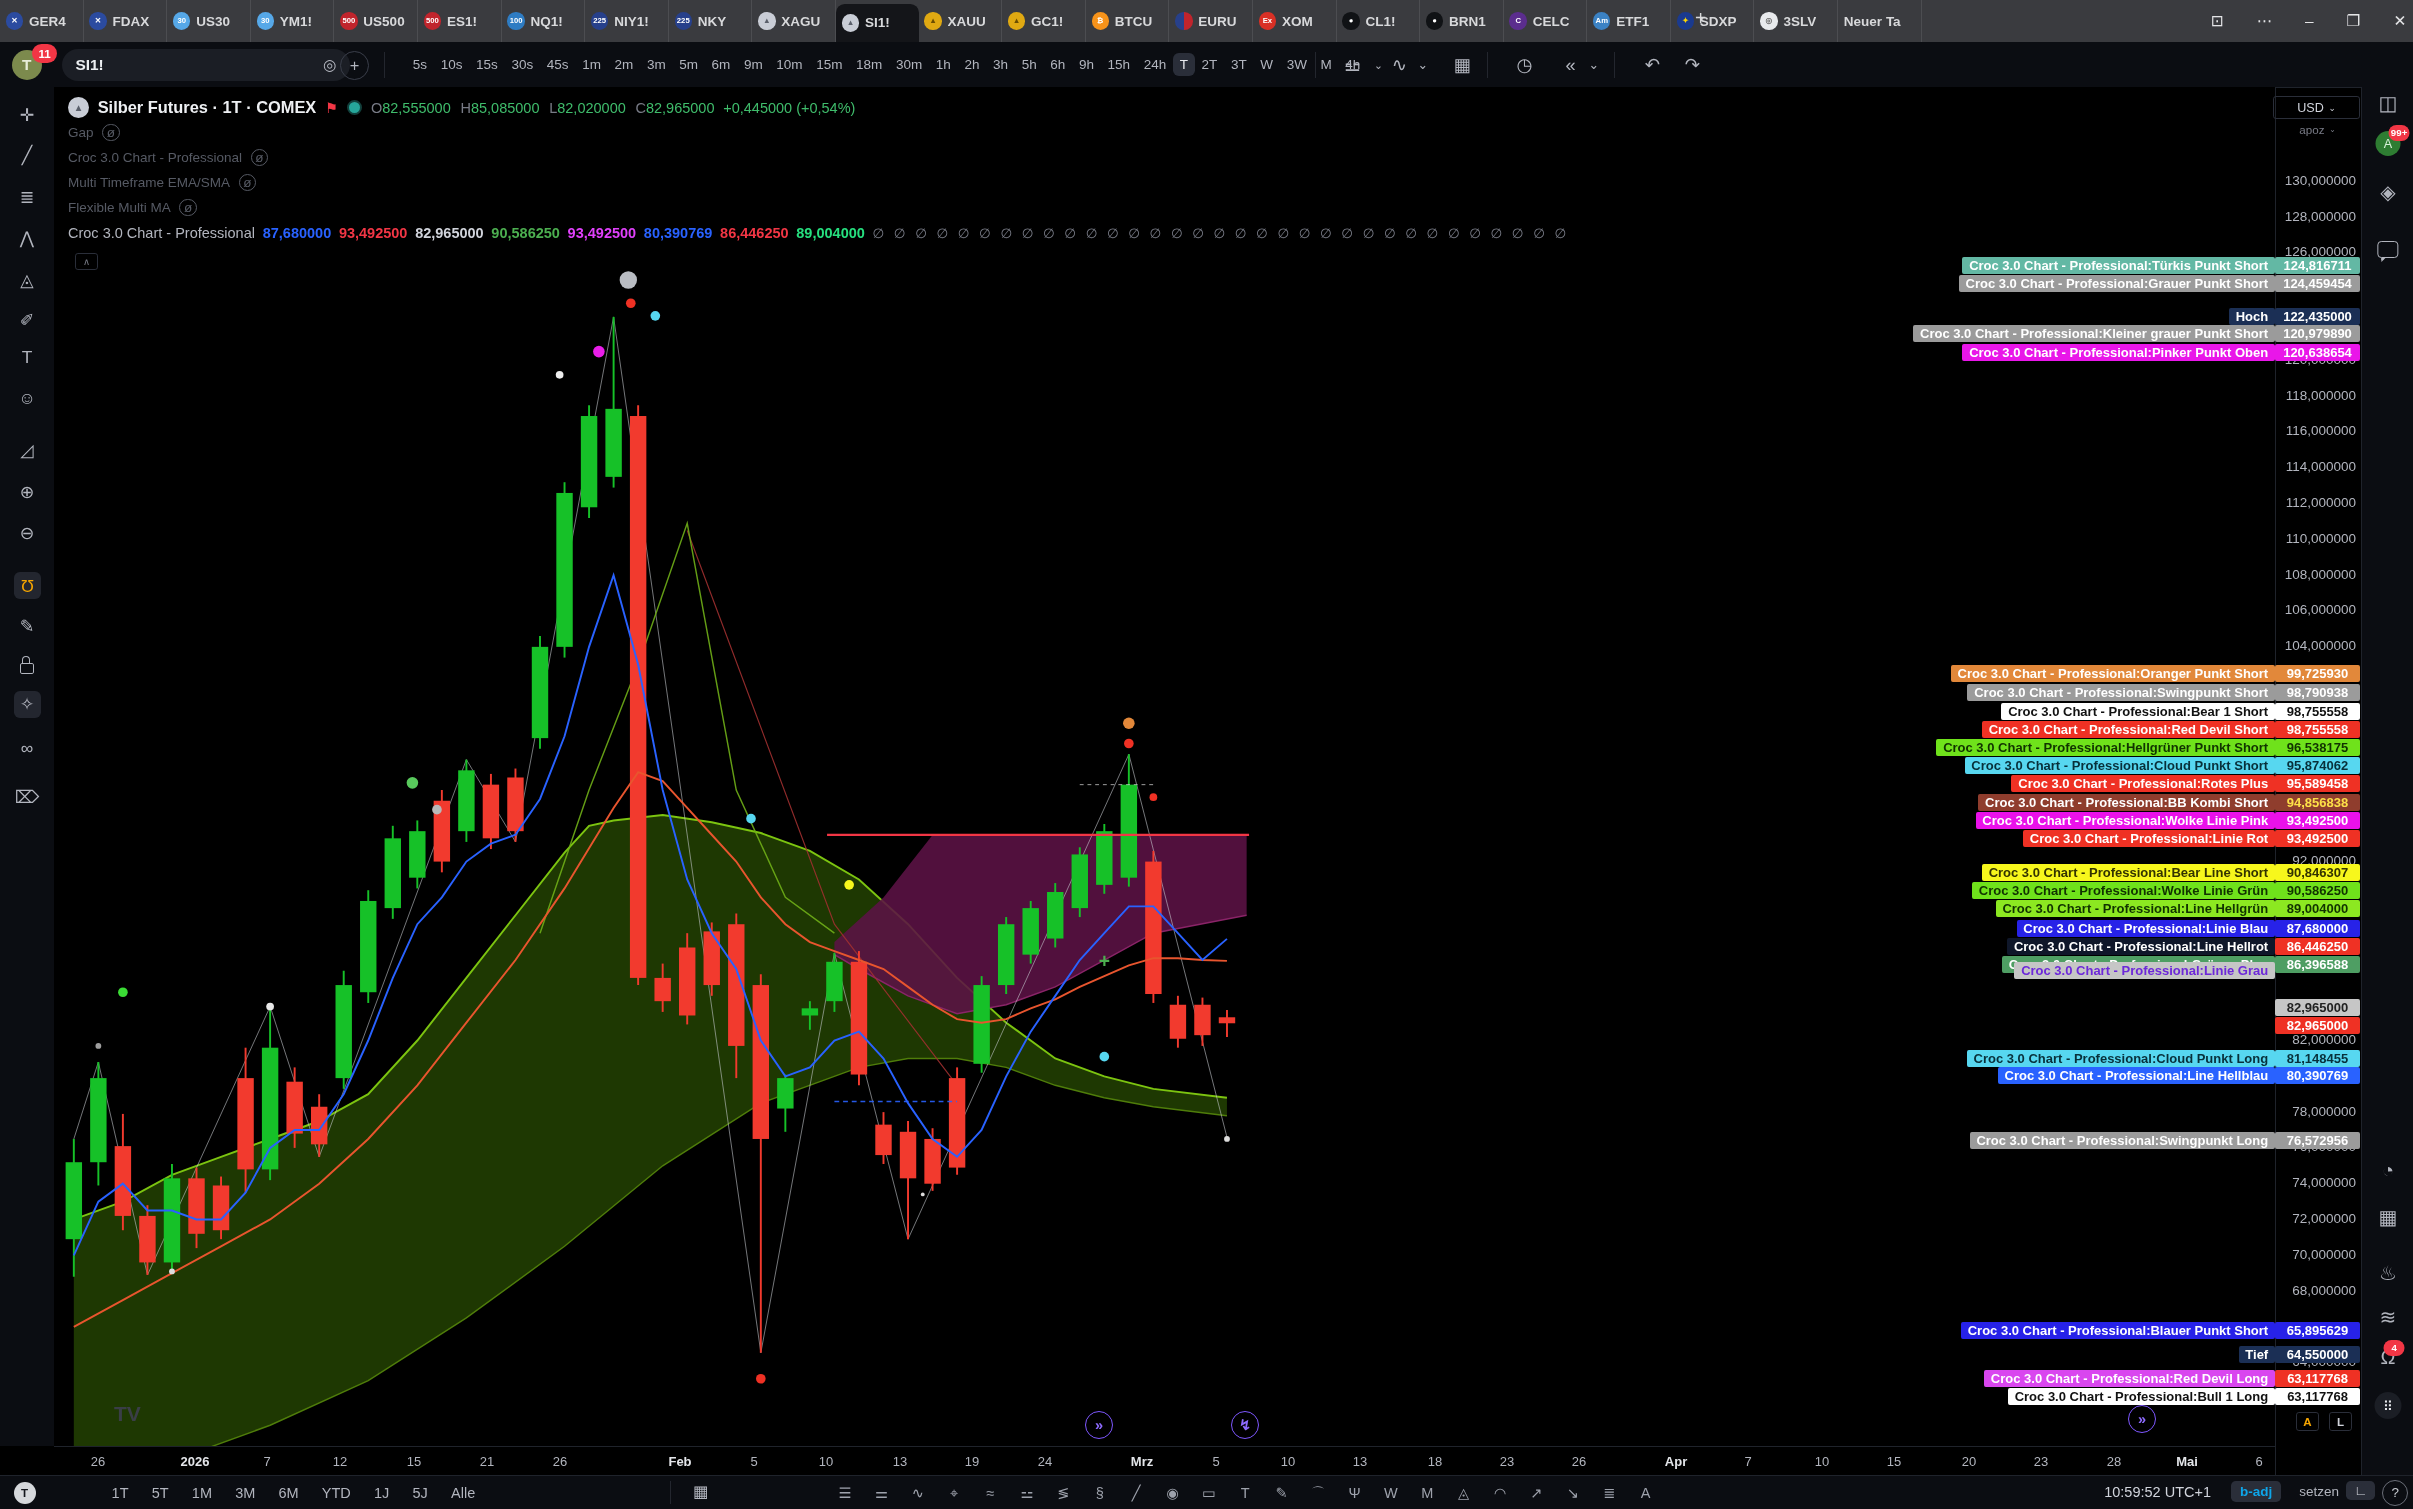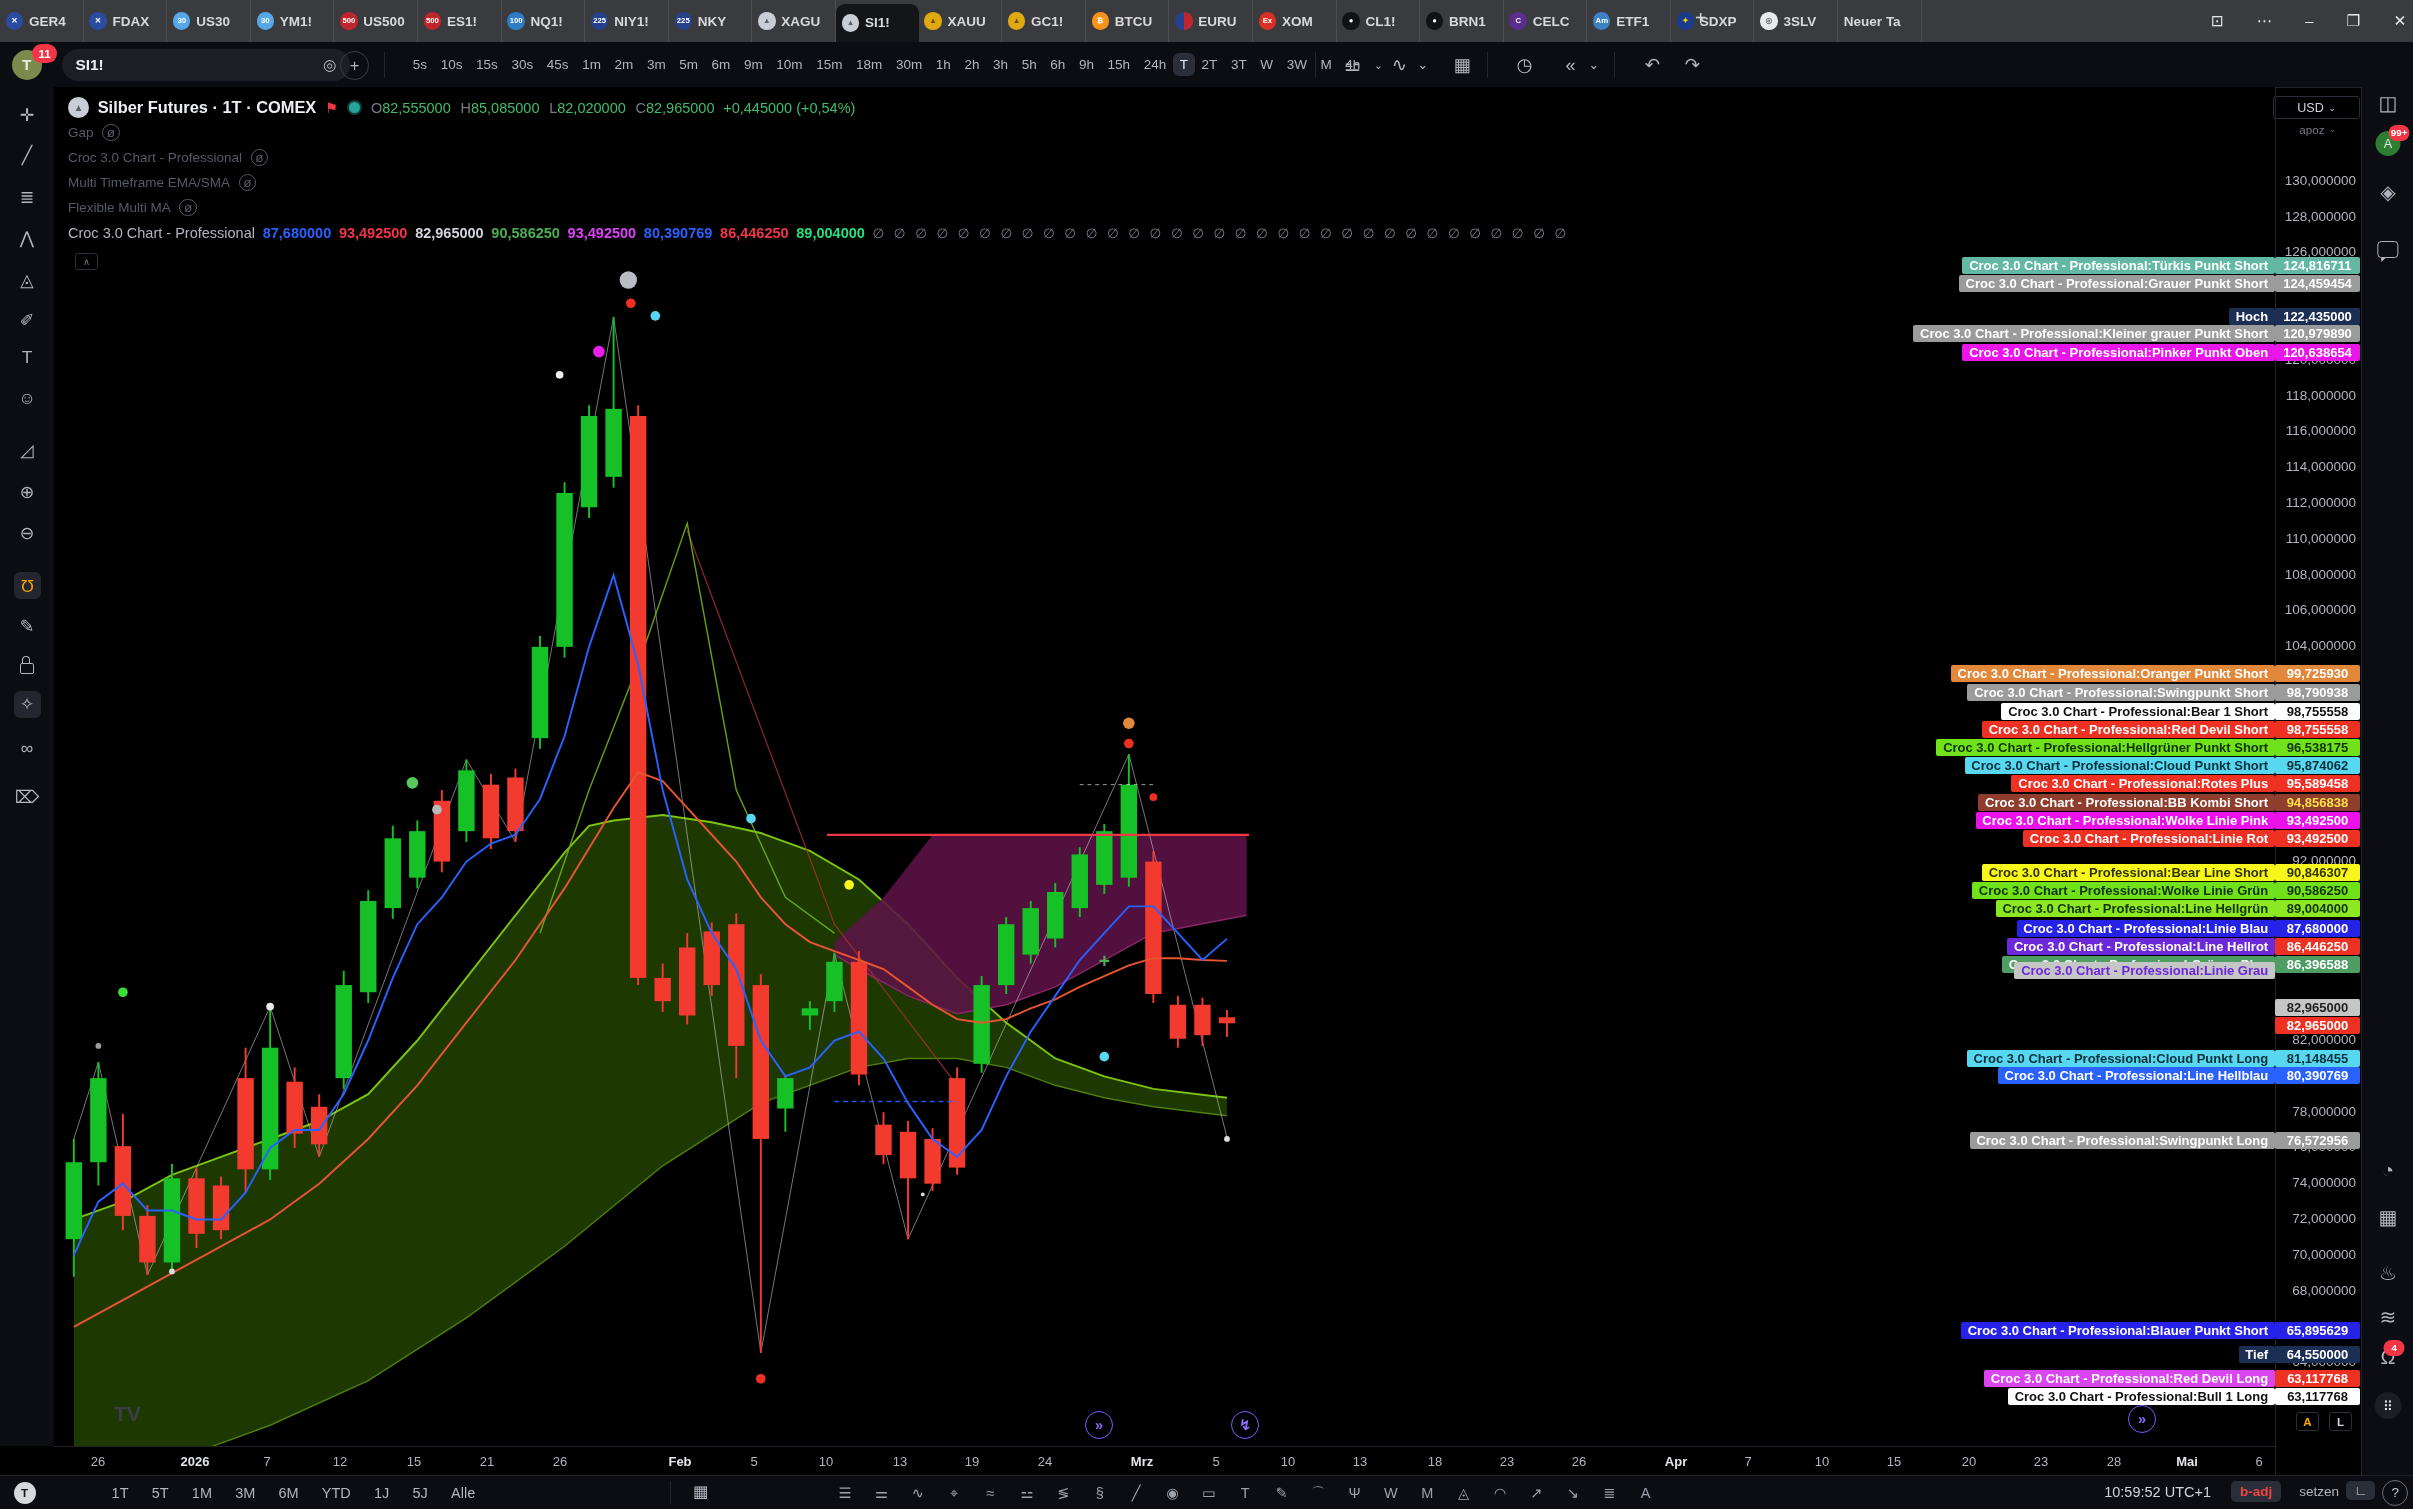--- a/index.html
+++ b/index.html
@@ -84,21 +84,21 @@
   .atick.major{color:#e4e6ea;font-weight:bold;}
   #bottombar{position:absolute;left:0;top:1475px;width:2414px;height:34px;background:#0b0d12;border-top:1px solid #1f232b;color:#b2b5be;}
   #tvlogo{position:absolute;left:13.5px;top:5.8px;width:22px;height:22px;border-radius:50%;background:#d6d8dc;color:#14161c;
           font-weight:bold;font-size:11.6px;display:flex;align-items:center;justify-content:center;}
   #ranges{position:absolute;left:100px;top:0;height:34px;display:flex;align-items:center;}
   .rng{padding:3.9px 11.6px;font-size:14.5px;}
   #gotodate{position:absolute;left:693px;top:5.8px;font-size:16.4px;}
   #favrow{position:absolute;left:835px;top:0;height:34px;display:flex;align-items:center;gap:16.4px;}
   .fico{width:20px;text-align:center;font-size:14.5px;color:#9ea2ac;}
   #clock{position:absolute;right:203px;top:7.7px;font-size:14.5px;color:#d1d4dc;}
-  #badj{position:absolute;right:133px;top:4.8px;padding:2.9px 8.7px;background:#2a2e39;border-radius:4.8px;font-size:13.5px;font-weight:bold;color:#ef4444;}
+  #badj{position:absolute;right:133px;top:4.8px;padding:2.9px 8.7px;background:#2a2e39;border-radius:4.8px;font-size:13.5px;font-weight:bold;color:#0ea5e9;}
   #setzen{position:absolute;right:75px;top:7.7px;font-size:13.5px;}
   #cornerbtn{position:absolute;right:39px;top:4.8px;padding:1.9px 7.7px;background:#2a2e39;border-radius:4.8px;font-size:13.5px;color:#d1d4dc;}
   #helpbtn{position:absolute;right:5.8px;top:3.9px;width:24px;height:24px;border:1px solid #6a6e78;border-radius:50%;color:#c9ccd2;
            font-size:13.5px;display:flex;align-items:center;justify-content:center;}
   
   .floatbtn{position:absolute;width:26px;height:26px;border:1.9px solid #7e57ff;border-radius:50%;color:#8e6bff;
             display:flex;align-items:center;justify-content:center;font-size:14.5px;font-weight:bold;background:rgba(0,0,0,.4);z-index:15;}
   #watermark{position:absolute;left:114px;top:1402px;color:#3a3e47;font-size:21px;font-weight:bold;z-index:4;}
   #pdiv1{position:absolute;left:2275px;top:87px;width:1px;height:1388px;background:#1f232b;z-index:2;}
 </style>
@@ -543,21 +543,21 @@
       <div class="ptag" style="top: 830px; background: rgb(239, 49, 36); color: rgb(255, 255, 255);">Croc 3.0 Chart - Professional:Linie Rot</div>
       <div class="pval" style="top: 830px; background: rgb(239, 49, 36); color: rgb(255, 255, 255);">93,492500</div>
       <div class="ptag" style="top: 864px; background: rgb(247, 247, 28); color: rgb(51, 51, 0);">Croc 3.0 Chart - Professional:Bear Line Short</div>
       <div class="pval" style="top: 864px; background: rgb(247, 247, 28); color: rgb(51, 51, 0);">90,846307</div>
       <div class="ptag" style="top: 882px; background: rgb(111, 226, 27); color: rgb(17, 51, 0);">Croc 3.0 Chart - Professional:Wolke Linie Grün</div>
       <div class="pval" style="top: 882px; background: rgb(111, 226, 27); color: rgb(17, 51, 0);">90,586250</div>
       <div class="ptag" style="top: 900px; background: rgb(140, 232, 33); color: rgb(17, 51, 0);">Croc 3.0 Chart - Professional:Line Hellgrün</div>
       <div class="pval" style="top: 900px; background: rgb(140, 232, 33); color: rgb(17, 51, 0);">89,004000</div>
       <div class="ptag" style="top: 920px; background: rgb(39, 34, 232); color: rgb(255, 255, 255);">Croc 3.0 Chart - Professional:Linie Blau</div>
       <div class="pval" style="top: 920px; background: rgb(39, 34, 232); color: rgb(255, 255, 255);">87,680000</div>
-      <div class="ptag" style="top: 938px; background: #6d28d9; color: rgb(255, 255, 255);">Croc 3.0 Chart - Professional:Line Hellrot</div>
+      <div class="ptag" style="top: 938px; background: #0f172a; color: rgb(255, 255, 255);">Croc 3.0 Chart - Professional:Line Hellrot</div>
       <div class="pval" style="top: 938px; background: rgb(239, 49, 36); color: rgb(255, 255, 255);">86,446250</div>
       <div class="ptag" style="top: 956px; background: rgb(78, 158, 99); color: rgb(255, 255, 255);">Croc 3.0 Chart - Professional:Grünes Plus</div>
       <div class="pval" style="top: 956px; background: rgb(78, 158, 99); color: rgb(255, 255, 255);">86,396588</div>
       <div class="ptag" style="top: 962px; background: rgb(198, 198, 198); color: #6d28d9;">Croc 3.0 Chart - Professional:Linie Grau</div>
       <div class="pval" style="top: 999px; background: rgb(198, 198, 198); color: rgb(34, 34, 34);">82,965000</div>
       <div class="pval" style="top: 1017px; background: rgb(239, 49, 36); color: rgb(255, 255, 255);">82,965000</div>
       <div class="ptag" style="top: 1050px; background: rgb(87, 215, 240); color: rgb(8, 48, 58);">Croc 3.0 Chart - Professional:Cloud Punkt Long</div>
       <div class="pval" style="top: 1050px; background: rgb(87, 215, 240); color: rgb(8, 48, 58);">81,148455</div>
       <div class="ptag" style="top: 1067px; background: rgb(41, 98, 255); color: rgb(255, 255, 255);">Croc 3.0 Chart - Professional:Line Hellblau</div>
       <div class="pval" style="top: 1067px; background: rgb(41, 98, 255); color: rgb(255, 255, 255);">80,390769</div>

